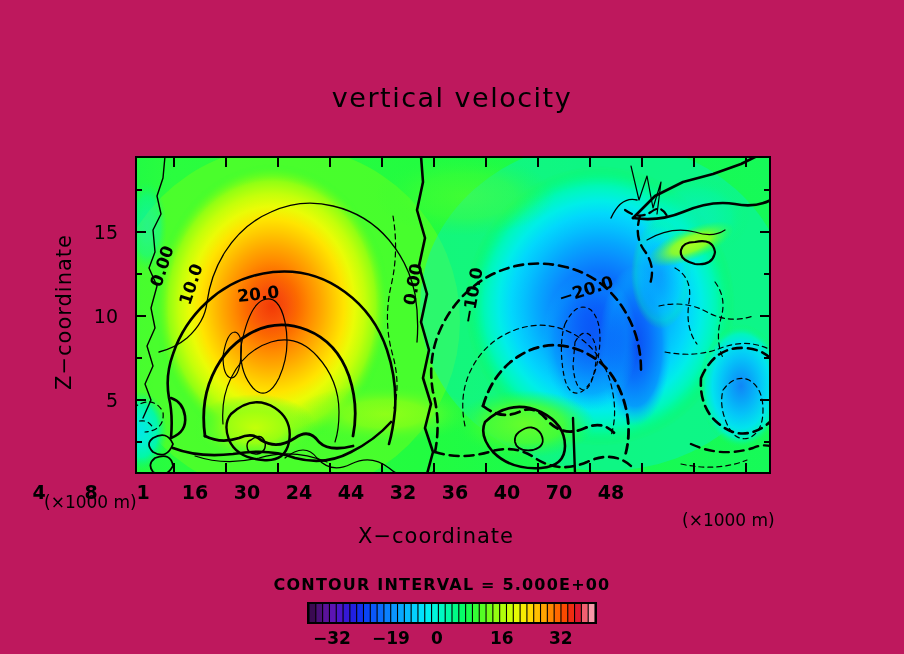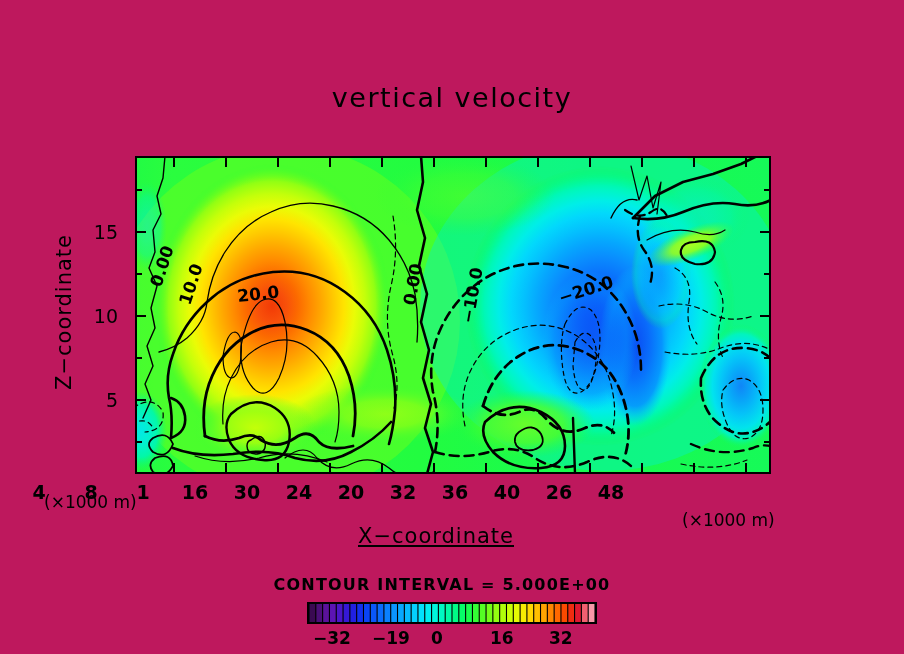--- a/index.html
+++ b/index.html
@@ -6,21 +6,21 @@
   body{width:904px;height:654px;position:relative;overflow:hidden;
        font-family:"DejaVu Sans", sans-serif;}
   #stage{position:absolute;left:0;top:0;width:904px;height:654px;background:#be185d;}
 
   .txt{position:absolute;color:#000;white-space:pre;text-align:right;}
 
   #title{left:0;top:82px;width:904px;text-align:center;font-size:27px;
          letter-spacing:1.5px;font-weight:400;}
 
   #xtitle{left:0;top:524px;width:872px;text-align:center;font-size:21px;
-          letter-spacing:1px;text-decoration:underline;}
+          letter-spacing:1px;}
 
   #ytitle{left:-36px;top:300px;width:200px;text-align:center;font-size:21px;
           letter-spacing:1px;transform:rotate(-90deg);transform-origin:50% 50%;}
 
   .xtick{position:absolute;top:481px;font-size:19px;font-weight:bold;
          text-align:center;width:40px;color:#000;}
   .ytick{position:absolute;left:88px;font-size:19px;font-weight:normal;
          text-align:right;width:30px;color:#000;}
 
   #leftunit{left:44px;top:492px;font-size:17px;}
@@ -284,25 +284,25 @@
 
   <div class="txt" id="xtitle">X−coordinate</div>
   <div class="txt" id="ytitle">Z−coordinate</div>
 
   <div class="xtick" style="left:19px">4</div>
   <div class="xtick" style="left:71px">8</div>
   <div class="xtick" style="left:123px">1</div>
   <div class="xtick" style="left:175px">16</div>
   <div class="xtick" style="left:227px">30</div>
   <div class="xtick" style="left:279px">24</div>
-  <div class="xtick" style="left:331px">20</div>
+  <div class="xtick" style="left:331px">44</div>
   <div class="xtick" style="left:383px">32</div>
   <div class="xtick" style="left:435px">36</div>
   <div class="xtick" style="left:487px">40</div>
-  <div class="xtick" style="left:539px">26</div>
+  <div class="xtick" style="left:539px">70</div>
   <div class="xtick" style="left:591px">48</div>
 
   <div class="ytick" style="top:389px">5</div>
   <div class="ytick" style="top:305px">10</div>
   <div class="ytick" style="top:221px">15</div>
 
   <div class="txt" id="leftunit">(×1000 m)</div>
   <div class="txt" id="rightunit">(×1000 m)</div>
 
   <div class="txt" id="cbcaption">CONTOUR INTERVAL = 5.000E+00</div>

